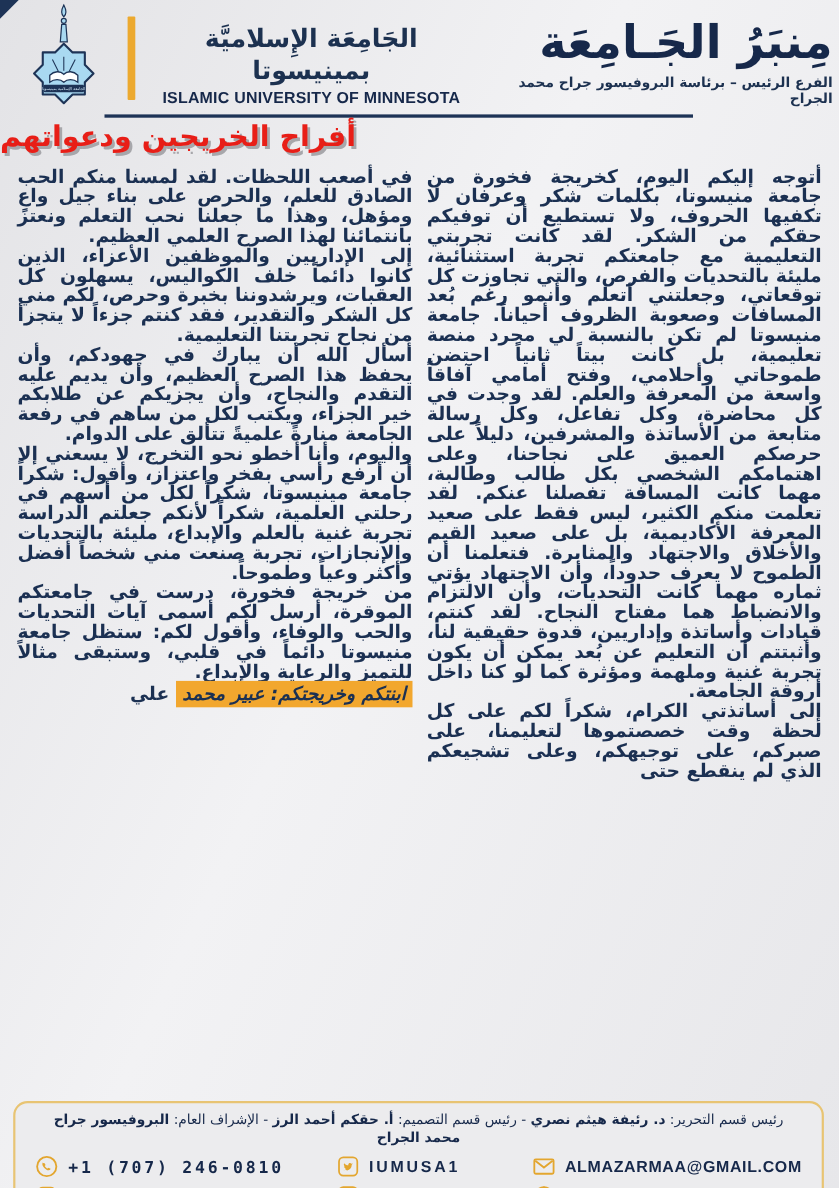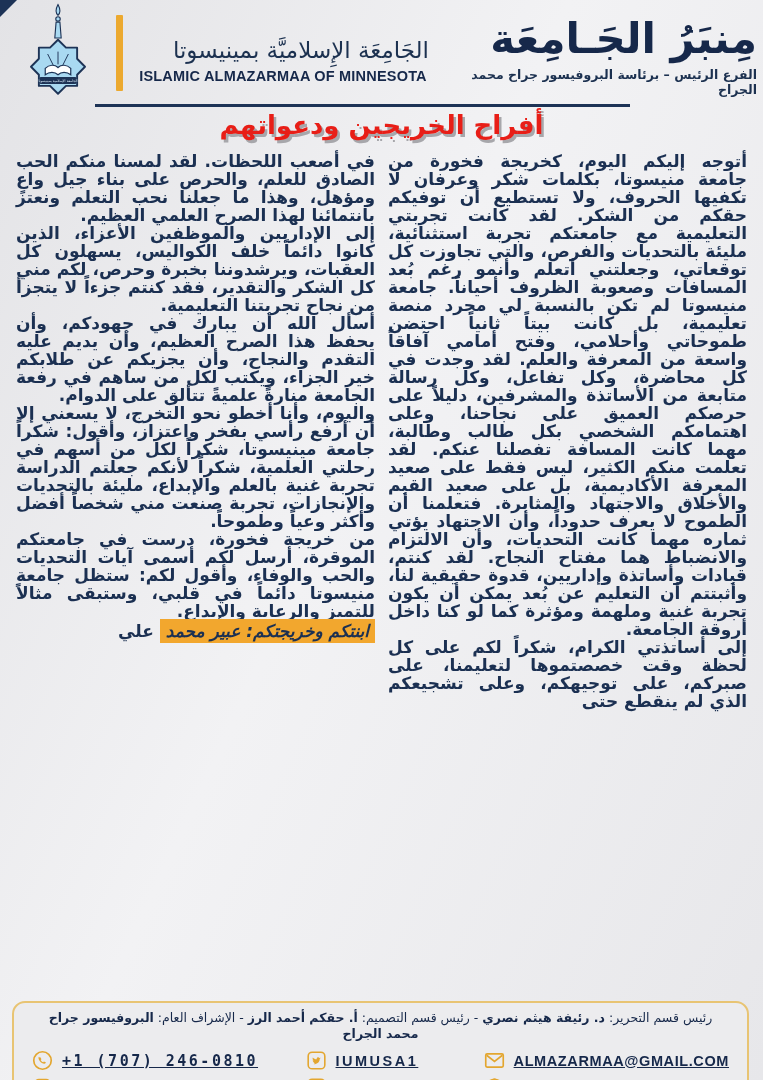--- a/index.html
+++ b/index.html
@@ -17,30 +17,30 @@
     border-top:17px solid #1d3356;border-right:17px solid transparent;
   }
   
   .header{
     position:absolute;top:0;left:0;right:0;height:106px;
     display:flex;align-items:center;padding:0 6px 0 18px;box-sizing:border-box;
   }
   .logo{width:80px;height:102px;flex:0 0 auto;margin-top:2px;}
   .accent-bar{width:7px;height:76px;background:#ECA92F;margin:0 14px 0 18px;border-radius:1px;flex:0 0 auto;}
   .univ-block{width:292px;text-align:center;flex:0 0 auto;margin-top:14px;}
-  .univ-ar{font-size:23px;font-weight:normal;line-height:1.25;color:#1C3150;direction:rtl;text-align:right;}
+  .univ-ar{font-size:23px;font-weight:bold;line-height:1.25;color:#1C3150;direction:rtl;}
   .univ-en{font-size:14.5px;font-weight:bold;letter-spacing:.2px;margin-top:3px;color:#16284A;
            font-family:"Liberation Sans",sans-serif;}
   .masthead{flex:1;text-align:right;direction:rtl;padding-left:4px;margin-top:8px;}
   .masthead-title{font-size:42px;font-weight:900;line-height:1.05;color:#16284A;}
   .masthead-subtitle{font-size:12.5px;font-weight:bold;margin-top:5px;color:#1C3150;}
   .divider{position:absolute;top:104px;left:95px;width:535px;height:2.5px;background:#1d3356;}
   
   .article-title{
-    position:absolute;top:110px;left:0;right:0;margin:0;text-align:center;
+    position:absolute;top:110px;left:0;right:0;margin:0;text-align:left;
     font-size:26px;font-weight:bold;color:#E81E17;direction:rtl;
     text-shadow:2.5px 2.5px 0 #a7a7ab;
   }
   .columns{
     position:absolute;top:152px;left:16px;right:16px;bottom:82px;
     display:flex;gap:13px;direction:rtl;
   }
   .col{flex:1;font-size:17px;line-height:18px;font-weight:bold;text-align:justify;color:#1B3052;}
   .col p{margin:0;}
   .signature{margin-top:2px !important;}
@@ -50,21 +50,21 @@
     position:absolute;left:12px;right:14px;top:1001px;height:112px;
     border:2px solid #E8C473;border-radius:13px;background:#ECECEE;
     box-sizing:border-box;padding:7px 18px 0 18px;
   }
   .credits{text-align:center;font-size:12.5px;color:#16284A;direction:rtl;line-height:1.3;}
   .credits b{font-weight:bold;}
   .contacts{display:flex;justify-content:space-between;margin-top:7px;direction:ltr;}
   .cgroup{display:flex;flex-direction:column;gap:5px;}
   .citem{display:flex;align-items:center;gap:9px;height:22px;}
   .citem svg{width:21px;height:21px;flex:0 0 auto;}
-  .cval{font-family:"Liberation Sans",sans-serif;font-weight:bold;color:#16284A;font-size:14.5px;text-decoration:underline;}
+  .cval{font-family:"Liberation Sans",sans-serif;font-weight:bold;color:#16284A;font-size:14.5px;}
   .cval.phone{font-family:"DejaVu Sans Mono",monospace;font-size:15px;letter-spacing:2.5px;}
   .cval.handle{letter-spacing:2.5px;text-align:right;}
   .cval.insta{font-size:14px;letter-spacing:.2px;}
   .cval.email{font-size:14.5px;letter-spacing:.6px;}
   .cval.web{font-size:15px;letter-spacing:3px;}
 </style>
 </head>
 <body>
 
 <div class="page">
@@ -84,21 +84,21 @@
       </g>
       <path d="M34 82c5-5 12-5 16-1 4-4 11-4 16 1v8c-5-4-12-4-16 0-4-4-11-4-16 0z" fill="#ffffff" stroke="#1d3356" stroke-width="1.5"></path>
       <rect x="27" y="93" width="46" height="8.5" rx="1.5" fill="#1d3356"></rect>
       <text x="50" y="99.2" text-anchor="middle" font-size="4.4" fill="#cfe3f2">الجامعة الإسلامية بمينيسوتا</text>
     </svg>
 
     <div class="accent-bar"></div>
 
     <div class="univ-block">
       <div class="univ-ar">الجَامِعَة الإِسلاميَّة بمينيسوتا</div>
-      <div class="univ-en">ISLAMIC ALMAZARMAA OF MINNESOTA</div>
+      <div class="univ-en">ISLAMIC UNIVERSITY OF MINNESOTA</div>
     </div>
 
     <div class="masthead">
       <div class="masthead-title">مِنبَرُ الجَـامِعَة</div>
       <div class="masthead-subtitle">الفرع الرئيس – برئاسة البروفيسور جراح محمد الجراح</div>
     </div>
   </header>
 
   <div class="divider"></div>
 

